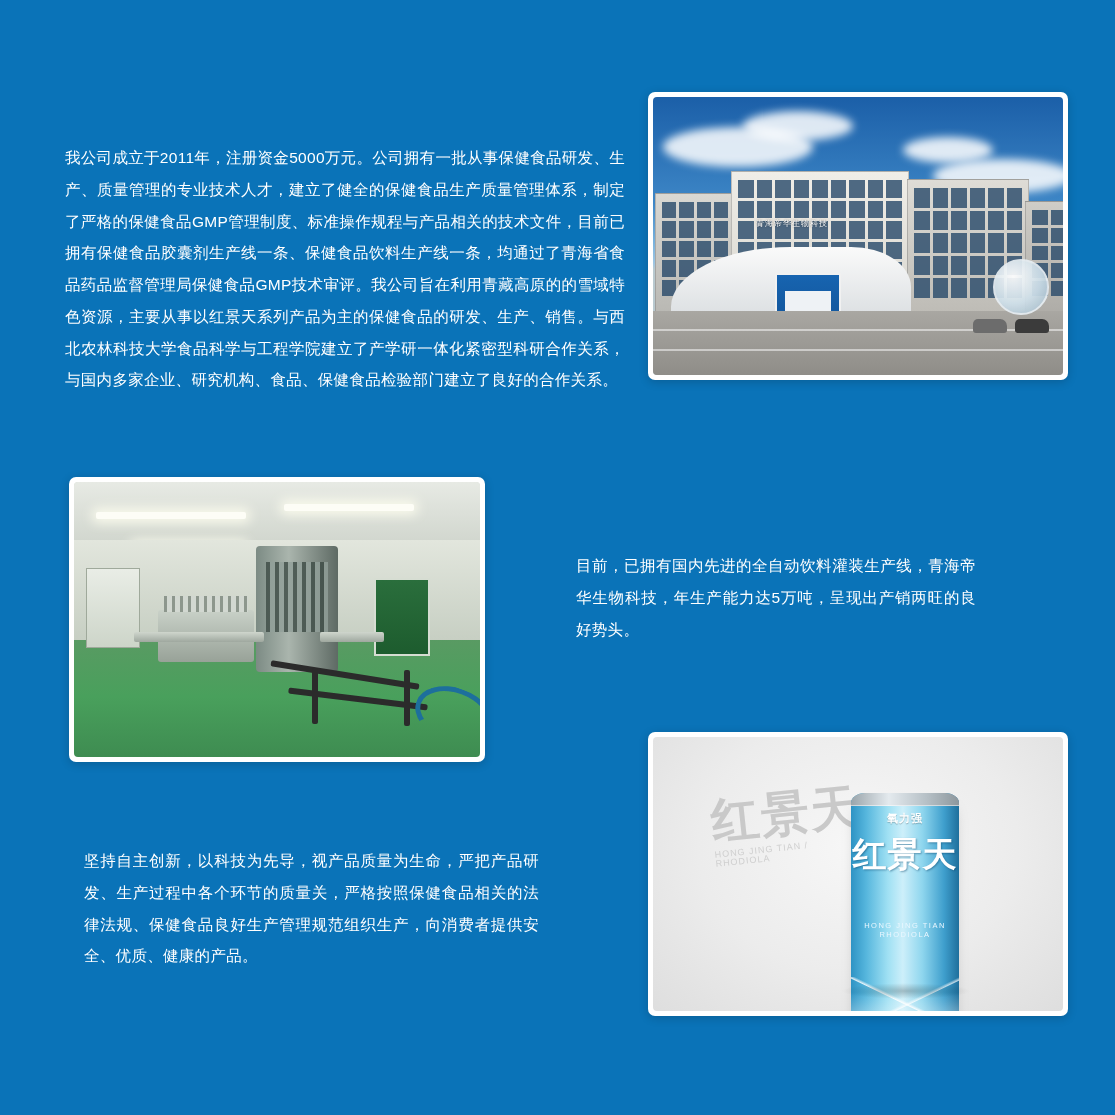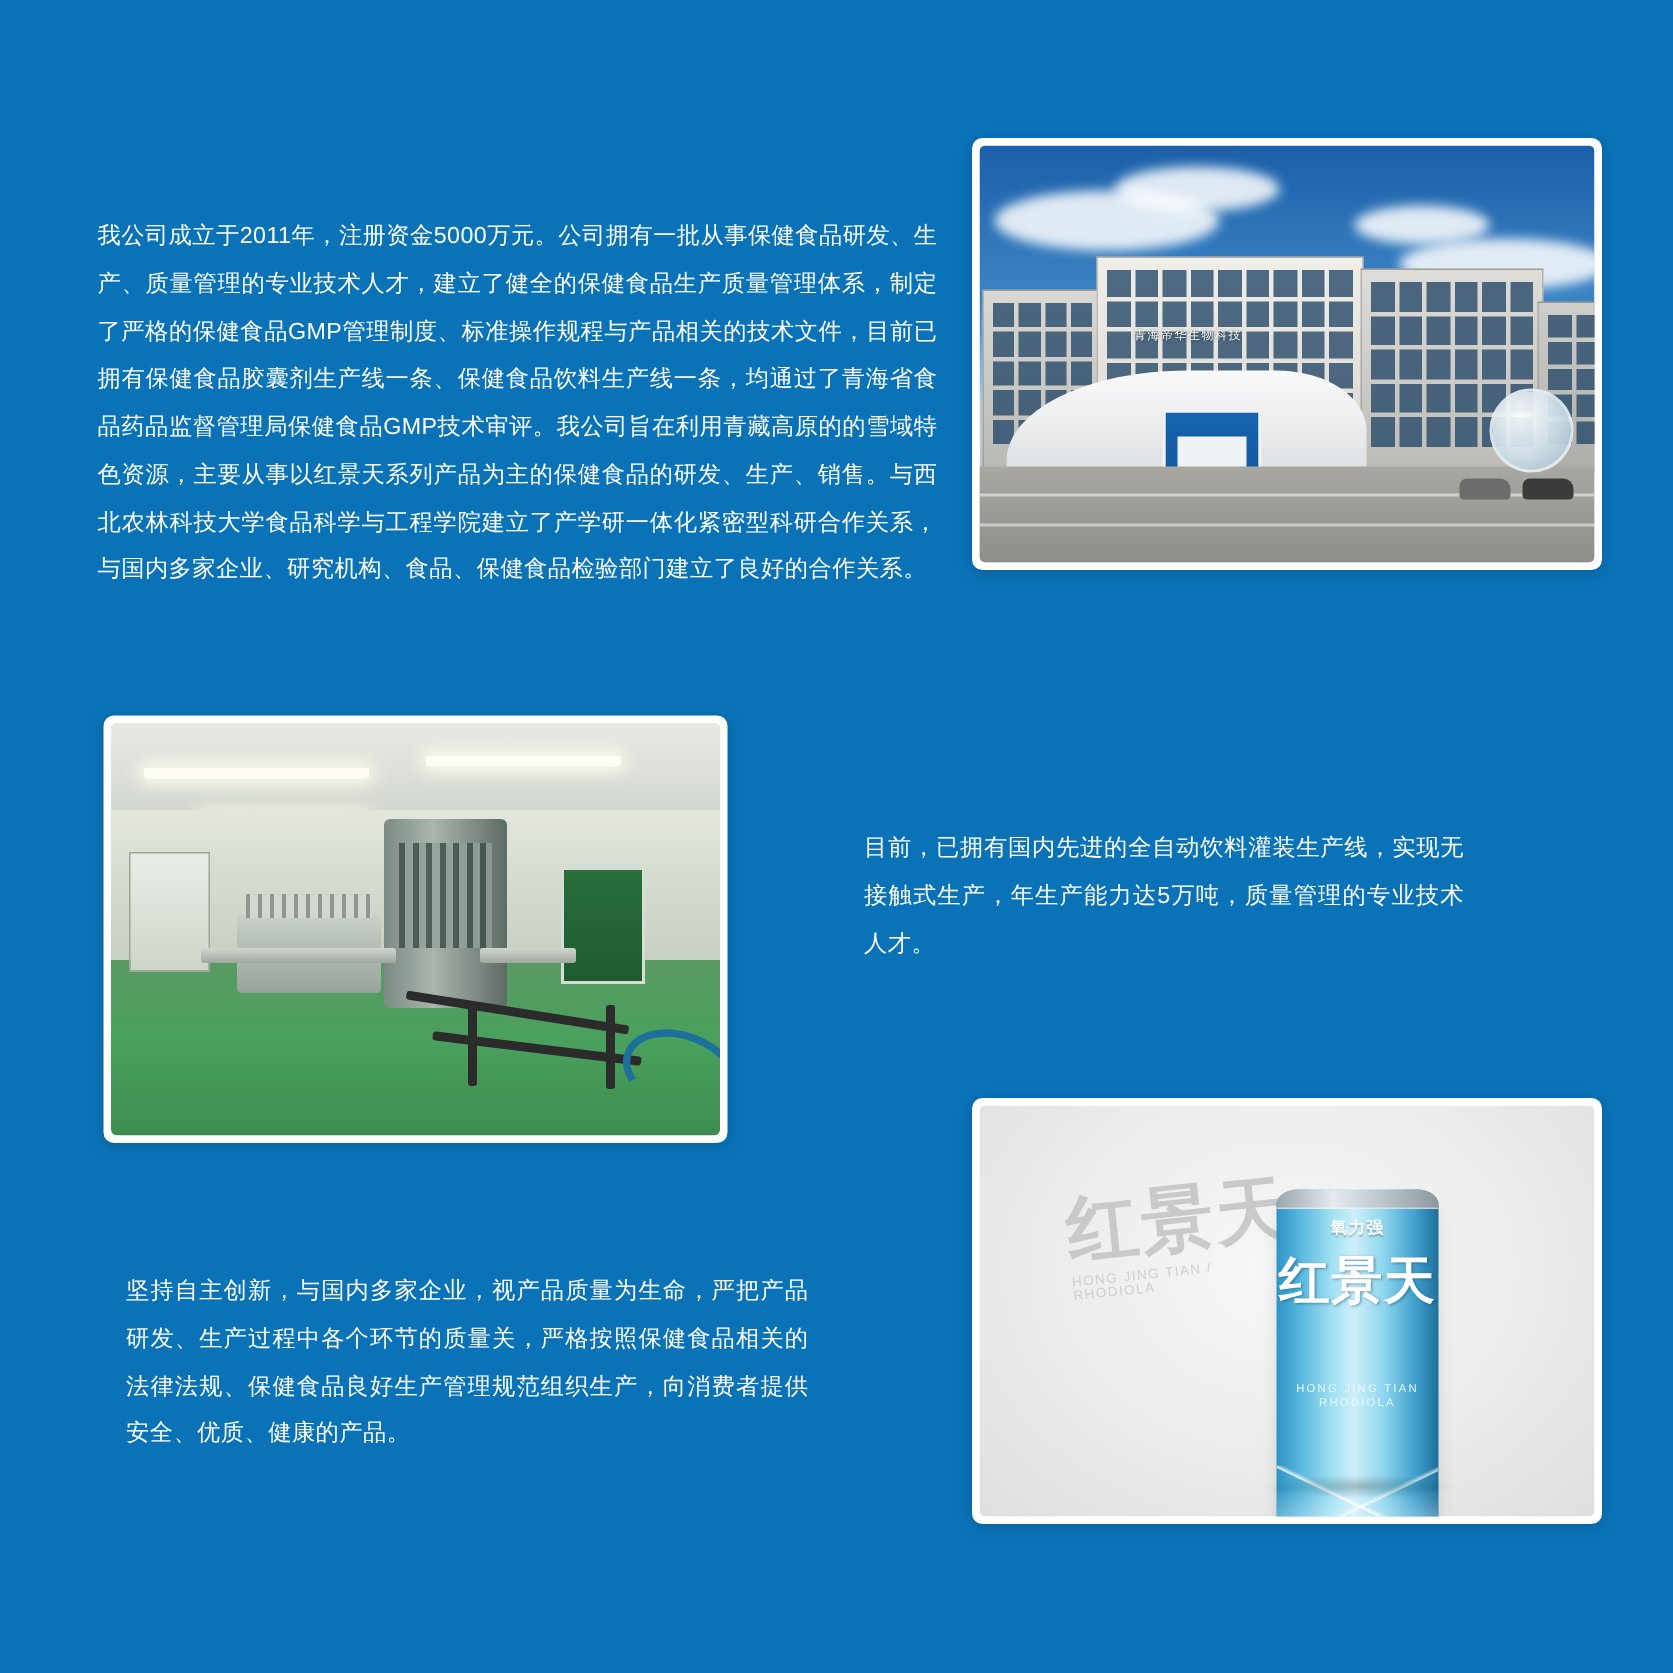--- a/index.html
+++ b/index.html
@@ -582,23 +582,23 @@
         <div class="ws-bench b2"></div>
         <div class="ws-frame f1"></div>
         <div class="ws-frame f2"></div>
         <div class="ws-frame f3"></div>
         <div class="ws-frame f4"></div>
         <div class="ws-hose"></div>
       </div>
     </div>
   </div>
 
-  <div class="text-block" id="block-filling">目前，已拥有国内先进的全自动饮料灌装生产线，实现无接触式生产，年生产能力达5万吨，质量管理的专业技术人才。</div>
-
-  <div class="text-block" id="block-innovation">坚持自主创新，与国内多家企业，视产品质量为生命，严把产品研发、生产过程中各个环节的质量关，严格按照保健食品相关的法律法规、保健食品良好生产管理规范组织生产，向消费者提供安全、优质、健康的产品。</div>
+  <div class="text-block" id="block-filling">目前，已拥有国内先进的全自动饮料灌装生产线，青海帝华生物科技，年生产能力达5万吨，呈现出产销两旺的良好势头。</div>
+
+  <div class="text-block" id="block-innovation">坚持自主创新，以科技为先导，视产品质量为生命，严把产品研发、生产过程中各个环节的质量关，严格按照保健食品相关的法律法规、保健食品良好生产管理规范组织生产，向消费者提供安全、优质、健康的产品。</div>
 
   <div class="photo-card" id="photo-product">
     <div class="photo-inner">
       <div class="product-scene">
         <div class="calligraphy">
           <span>红景天</span>
           <span class="c-sub">HONG JING TIAN / RHODIOLA</span>
         </div>
 
         <div class="can">

